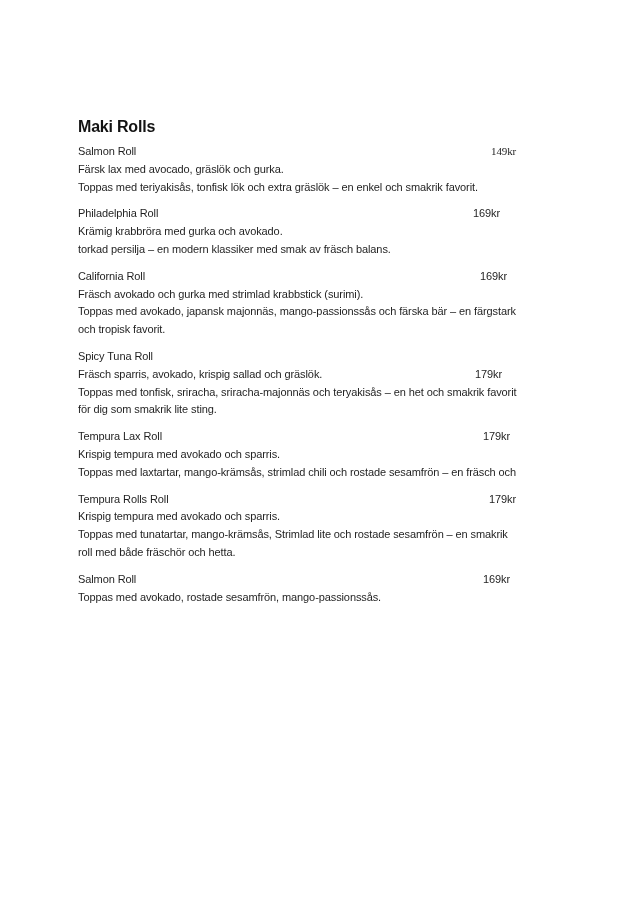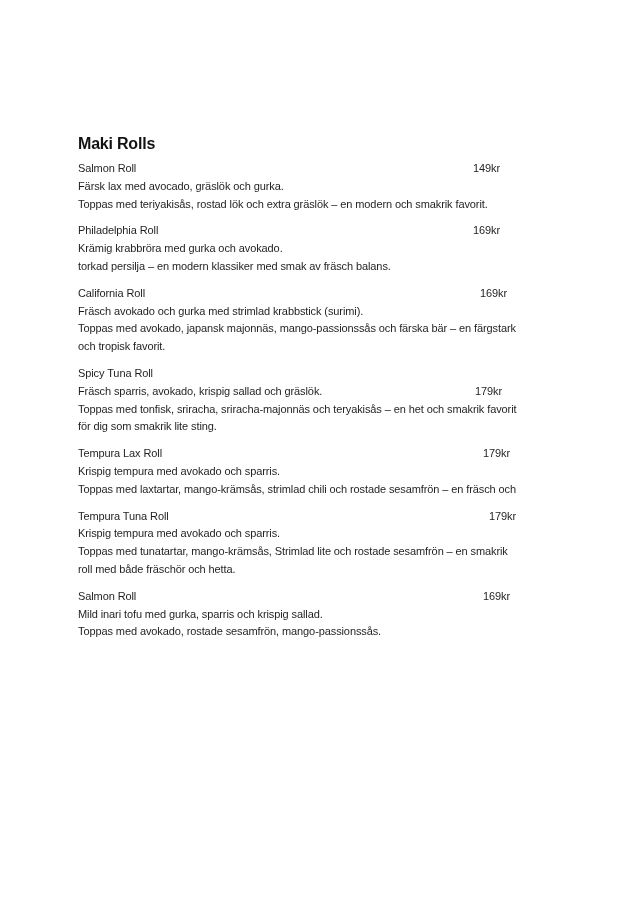--- a/index.html
+++ b/index.html
@@ -12,21 +12,20 @@
     background: #ffffff;
     font-family: "Liberation Sans", sans-serif;
     color: #1f1f1f;
     position: relative;
     overflow: hidden;
   }
   .page {
     position: absolute;
     inset: 0;
     background: #ffffff;
-    margin-top: 17px;
   }
   .section-title {
     position: absolute;
     left: 78px;
     top: 106px;
     font-size: 16px;
     font-weight: 700;
     letter-spacing: -0.2px;
     color: #121212;
     line-height: 20px;
@@ -49,21 +48,21 @@
     white-space: nowrap;
     color: #1f1f1f;
   }
   .price {
     position: absolute;
     top: 0;
     white-space: nowrap;
     color: #1f1f1f;
   }
   
-  .p0 { left: 395px; }
+  .p0 { left: 413px; font-family: Liberation Serif, serif; }
   .p1 { left: 395px; }
   .p2 { left: 402px; }
   .p3 { left: 397px; }
   .p4 { left: 405px; }
   .p5 { left: 411px; }
   .p6 { left: 405px; }
 </style>
 </head>
 <body>
 
@@ -72,21 +71,21 @@
   <h1 class="section-title">Maki Rolls</h1>
 
   <div class="menu-list">
 
     <div class="menu-item">
       <div class="line">
         <span>Salmon Roll</span>
         <span class="price p0">149kr</span>
       </div>
       <div class="line">Färsk lax med avocado, gräslök och gurka.</div>
-      <div class="line">Toppas med teriyakisås, rostad lök och extra gräslök – en modern och smakrik favorit.</div>
+      <div class="line">Toppas med teriyakisås, tonfisk lök och extra gräslök – en enkel och smakrik favorit.</div>
     </div>
 
     <div class="menu-item">
       <div class="line">
         <span>Philadelphia Roll</span>
         <span class="price p1">169kr</span>
       </div>
       <div class="line">Krämig krabbröra med gurka och avokado.</div>
       <div class="line">torkad persilja – en modern klassiker med smak av fräsch balans.</div>
     </div>
@@ -117,31 +116,30 @@
       <div class="line">
         <span>Tempura Lax Roll</span>
         <span class="price p4">179kr</span>
       </div>
       <div class="line">Krispig tempura med avokado och sparris.</div>
       <div class="line">Toppas med laxtartar, mango-krämsås, strimlad chili och rostade sesamfrön – en fräsch och</div>
     </div>
 
     <div class="menu-item">
       <div class="line">
-        <span>Tempura Tuna Roll</span>
+        <span>Tempura Rolls Roll</span>
         <span class="price p5">179kr</span>
       </div>
       <div class="line">Krispig tempura med avokado och sparris.</div>
       <div class="line">Toppas med tunatartar, mango-krämsås, Strimlad lite och rostade sesamfrön – en smakrik</div>
       <div class="line">roll med både fräschör och hetta.</div>
     </div>
 
     <div class="menu-item">
       <div class="line">
         <span>Salmon Roll</span>
         <span class="price p6">169kr</span>
       </div>
-      <div class="line">Mild inari tofu med gurka, sparris och krispig sallad.</div>
       <div class="line">Toppas med avokado, rostade sesamfrön, mango-passionssås.</div>
     </div>
 
   </div>
 </div>
 
 </body></html>

